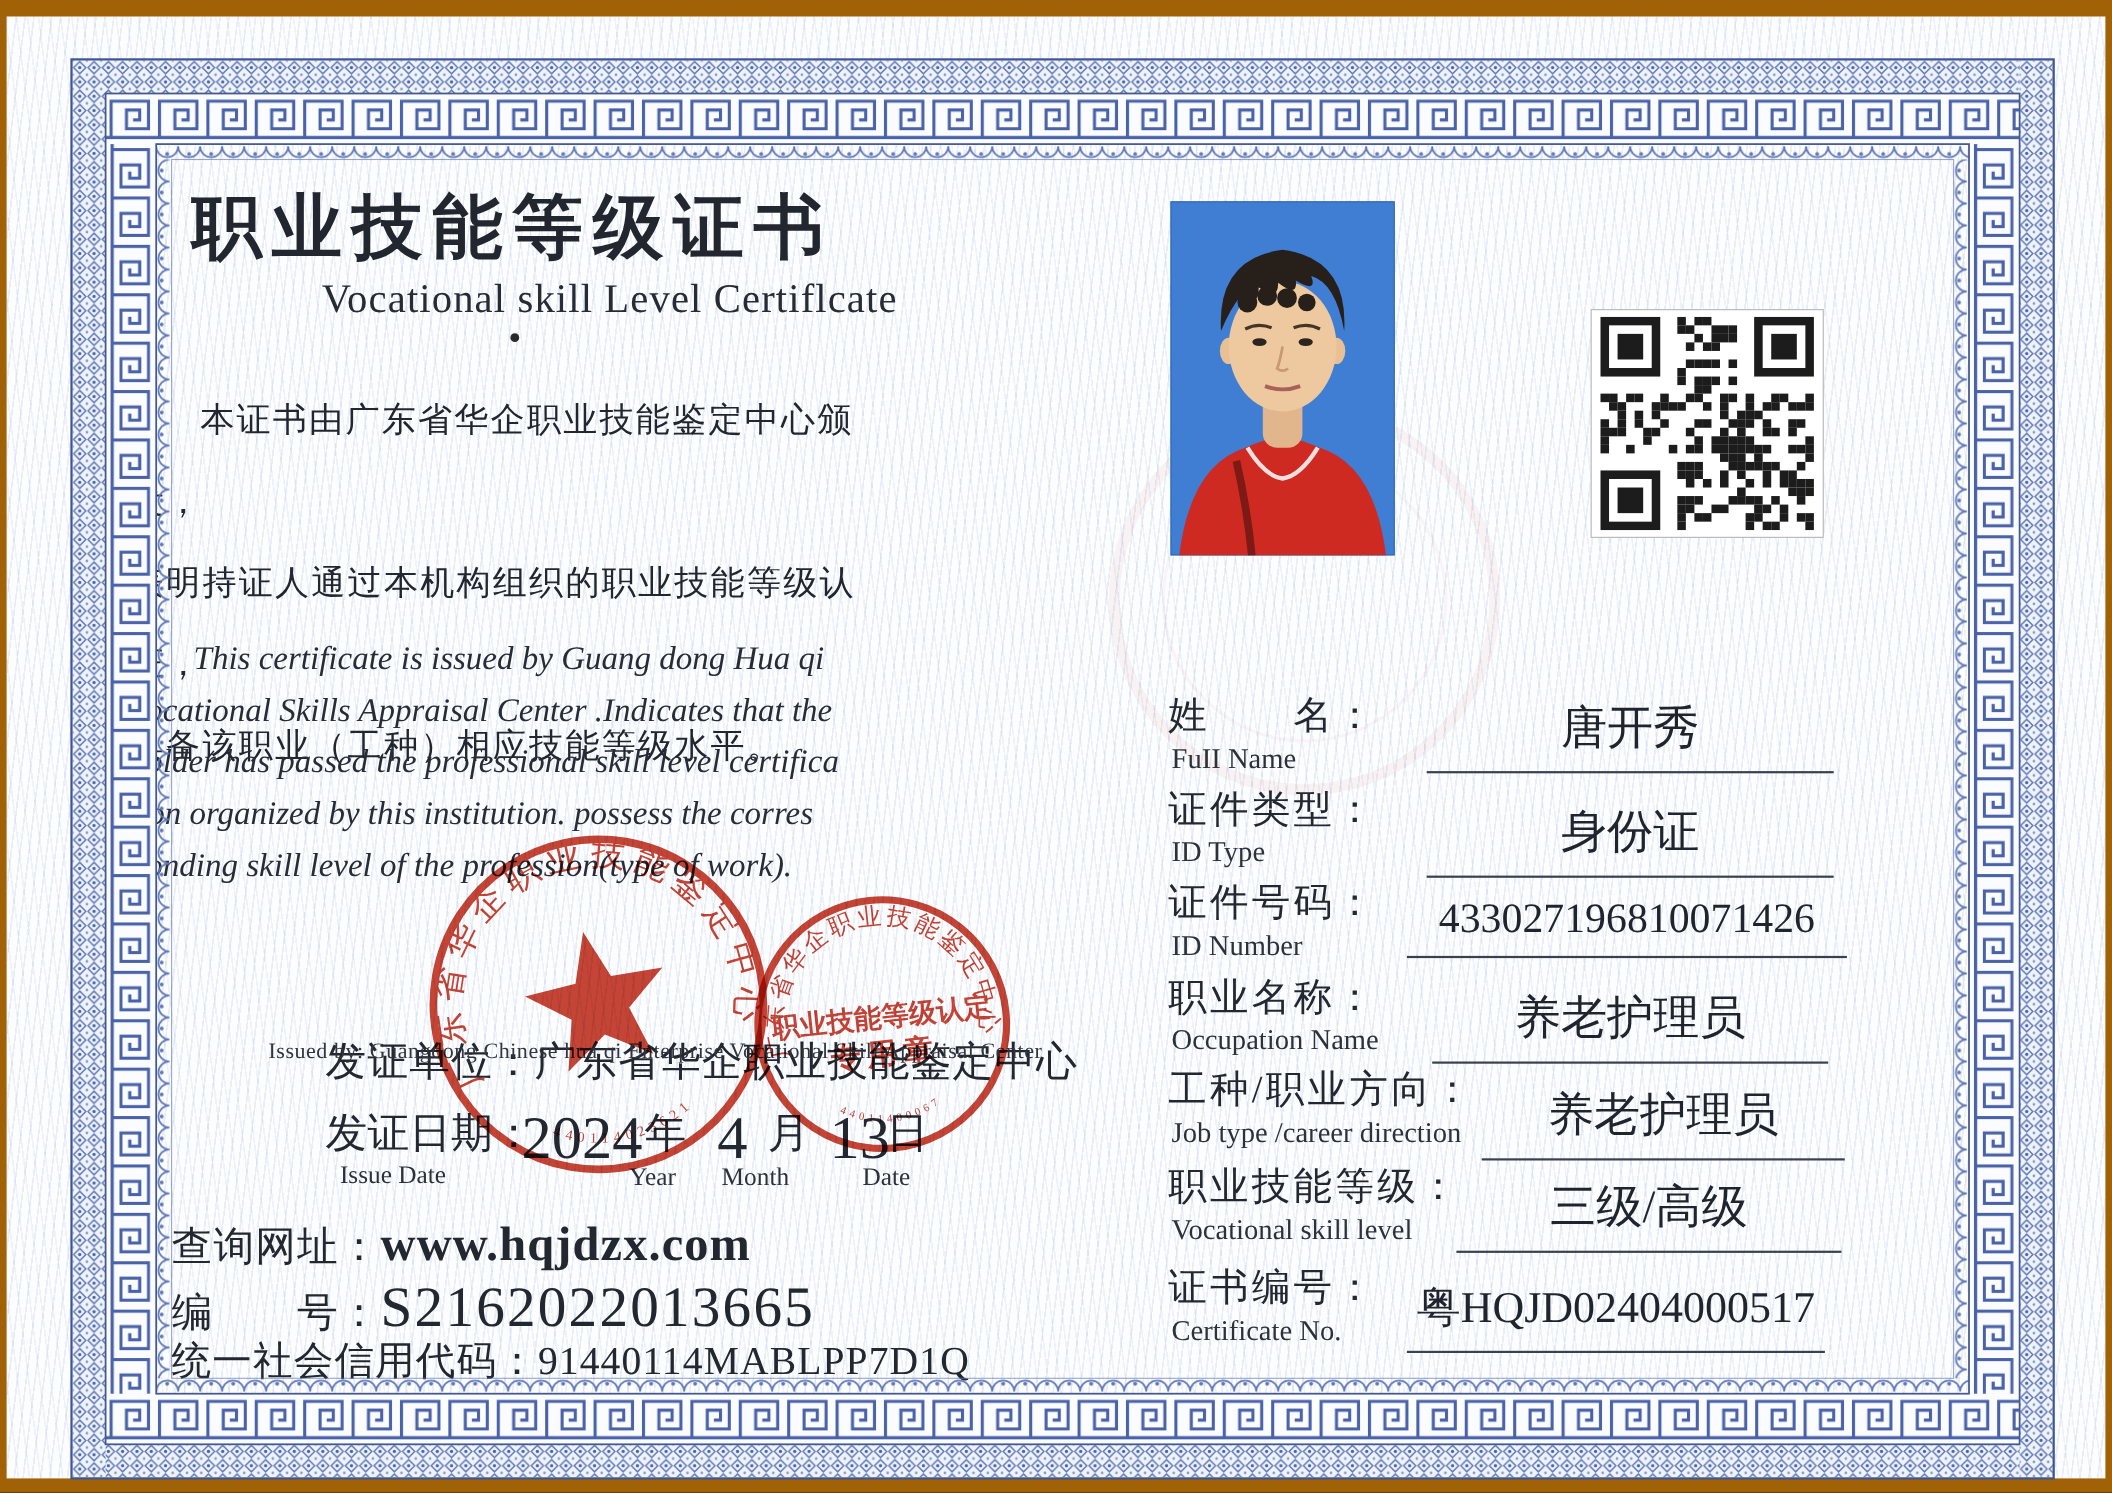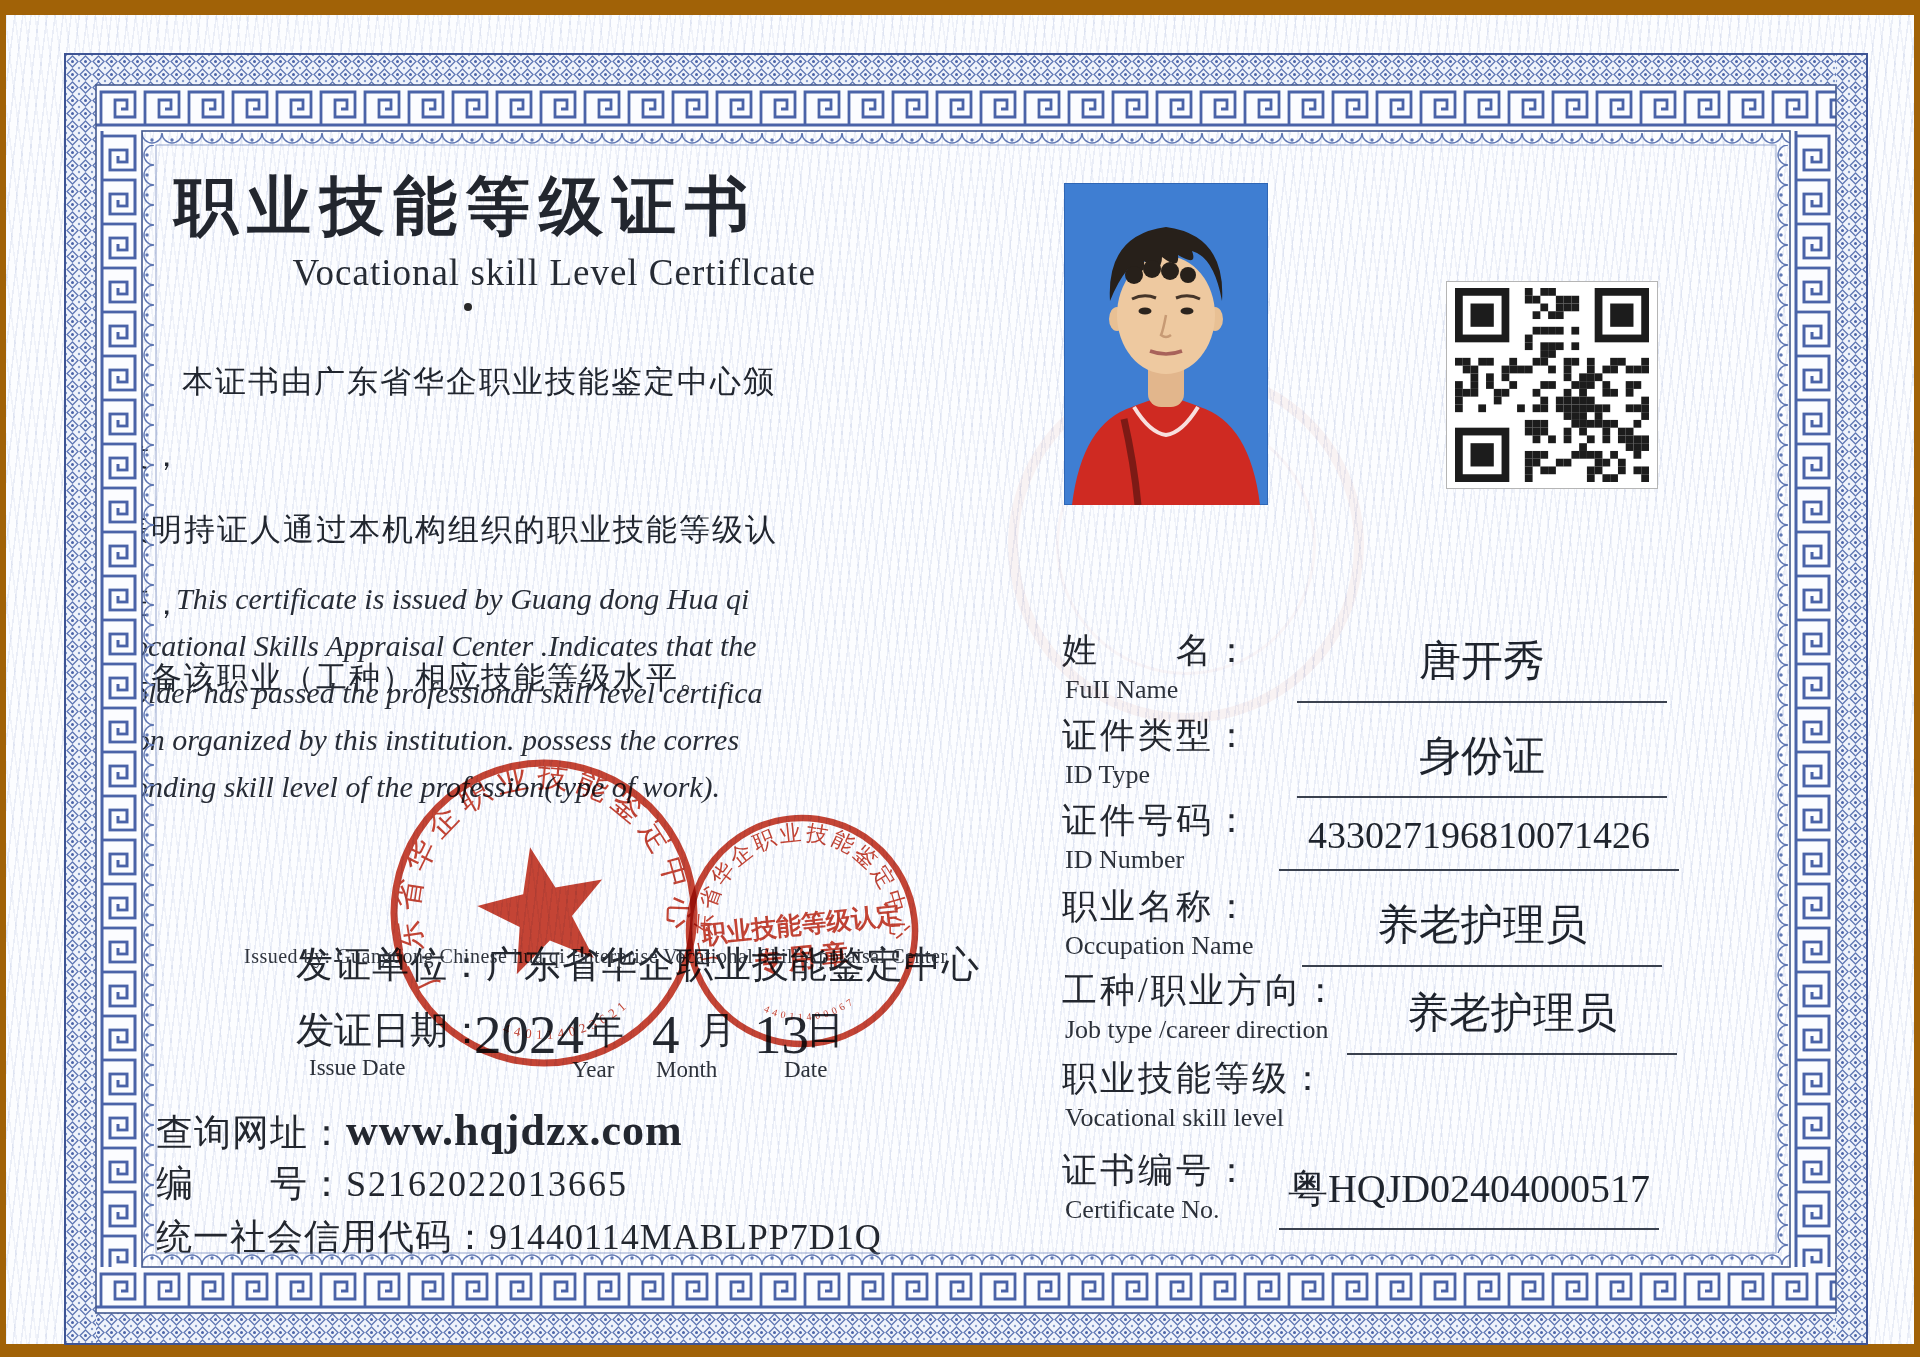--- a/index.html
+++ b/index.html
@@ -22,21 +22,21 @@
   .para-zh{left:112px;top:330px;width:710px;font-size:31px;line-height:74px;letter-spacing:2px;
            text-indent:64px;color:#21262f;}
   .para-en{left:112px;top:560px;width:706px;font-size:30px;line-height:47px;color:#272c36;text-indent:58px;font-style:italic;}
   .issuer-zh{left:290px;top:882px;font-size:37px;letter-spacing:1px;color:#23272f;}
   .issuer-en{left:238px;top:930px;font-size:20px;color:#30353e;letter-spacing:.5px;}
   .dline{font-size:38px;color:#23272f;}
   .dnum{font-size:55px;color:#23272f;}
   .den{font-size:23px;color:#2c313a;}
   .b-row{position:absolute;left:150px;font-size:37px;color:#23272f;letter-spacing:1px;}
   .b-site{font-size:44px;font-weight:700;letter-spacing:1px;text-align:right;}
-  .b-val{font-size:36px;letter-spacing:2px;}
+  .b-val{font-size:52px;letter-spacing:2px;}
   .b-val3{font-size:36px;letter-spacing:1px;}
   
   .photo{position:absolute;left:1058px;top:168px;width:204px;height:322px;z-index:2;}
   .qr{position:absolute;left:1440px;top:266px;width:212px;height:208px;background:#fff;
       border:1px solid #b5b5b5;box-sizing:border-box;padding:6px;z-index:2;}
   .qr svg{width:100%;height:100%;display:block;}
   .ghost-stamp{position:absolute;left:1002px;top:352px;width:336px;height:336px;border-radius:50%;
       border:10px solid rgba(190,62,44,.055);z-index:1;}
   .ghost-stamp:after{content:"";position:absolute;inset:38px;border-radius:50%;
       border:3px solid rgba(190,62,44,.04);}
@@ -402,20 +402,21 @@
         <div class="value" style="left:240px;width:360px;font-size:42px;top:14px">养老护理员</div>
       </div>
       <div class="field" style="top:952px">
         <div class="lzh">工种/职业方向：</div>
         <div class="len">Job type /career direction</div>
         <div class="value" style="left:285px;width:330px;font-size:42px;top:18px">养老护理员</div>
       </div>
       <div class="field" style="top:1040px">
         <div class="lzh">职业技能等级：</div>
         <div class="len">Vocational skill level</div>
+        <div class="value" style="left:262px;width:350px;font-size:42px;top:14px">三级/高级</div>
       </div>
       <div class="field" style="top:1132px">
         <div class="lzh">证书编号：</div>
         <div class="len">Certificate No.</div>
         <div class="value" style="left:217px;width:380px;font-size:40px;top:14px">粤HQJD02404000517</div>
       </div>
     </div>
 
     <svg class="stamp" style="left:368px;top:728px" width="340" height="340" viewBox="-170 -170 340 340">
       <g transform="rotate(-12)" fill="#c23423">

